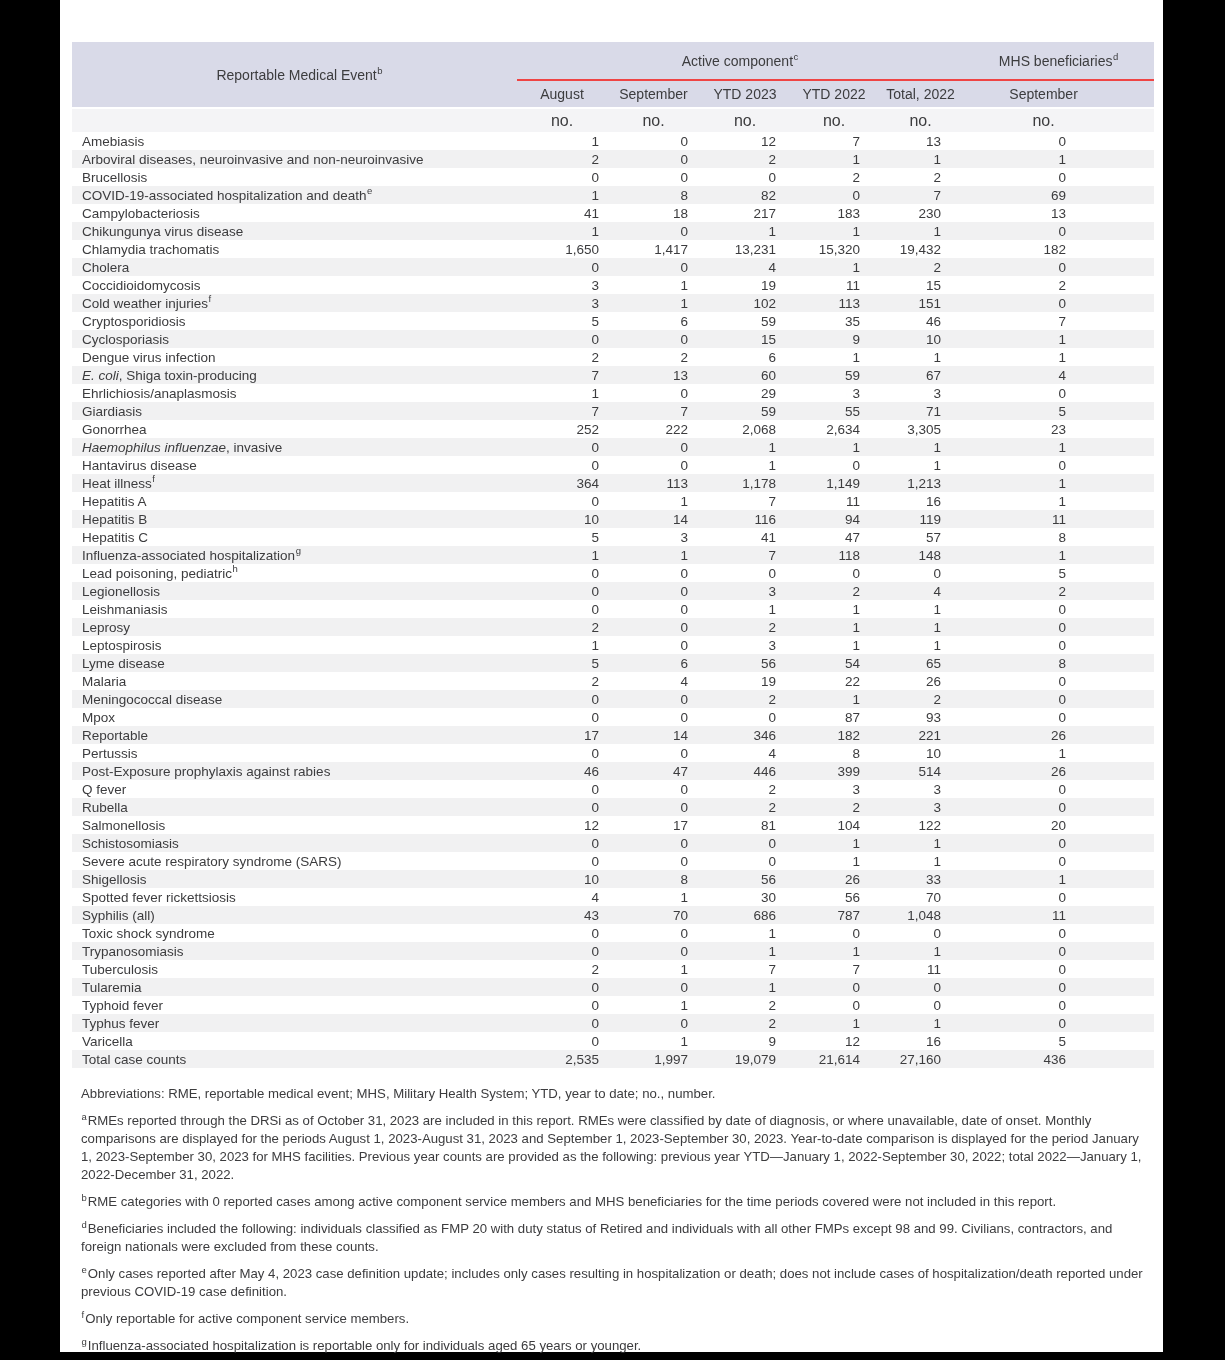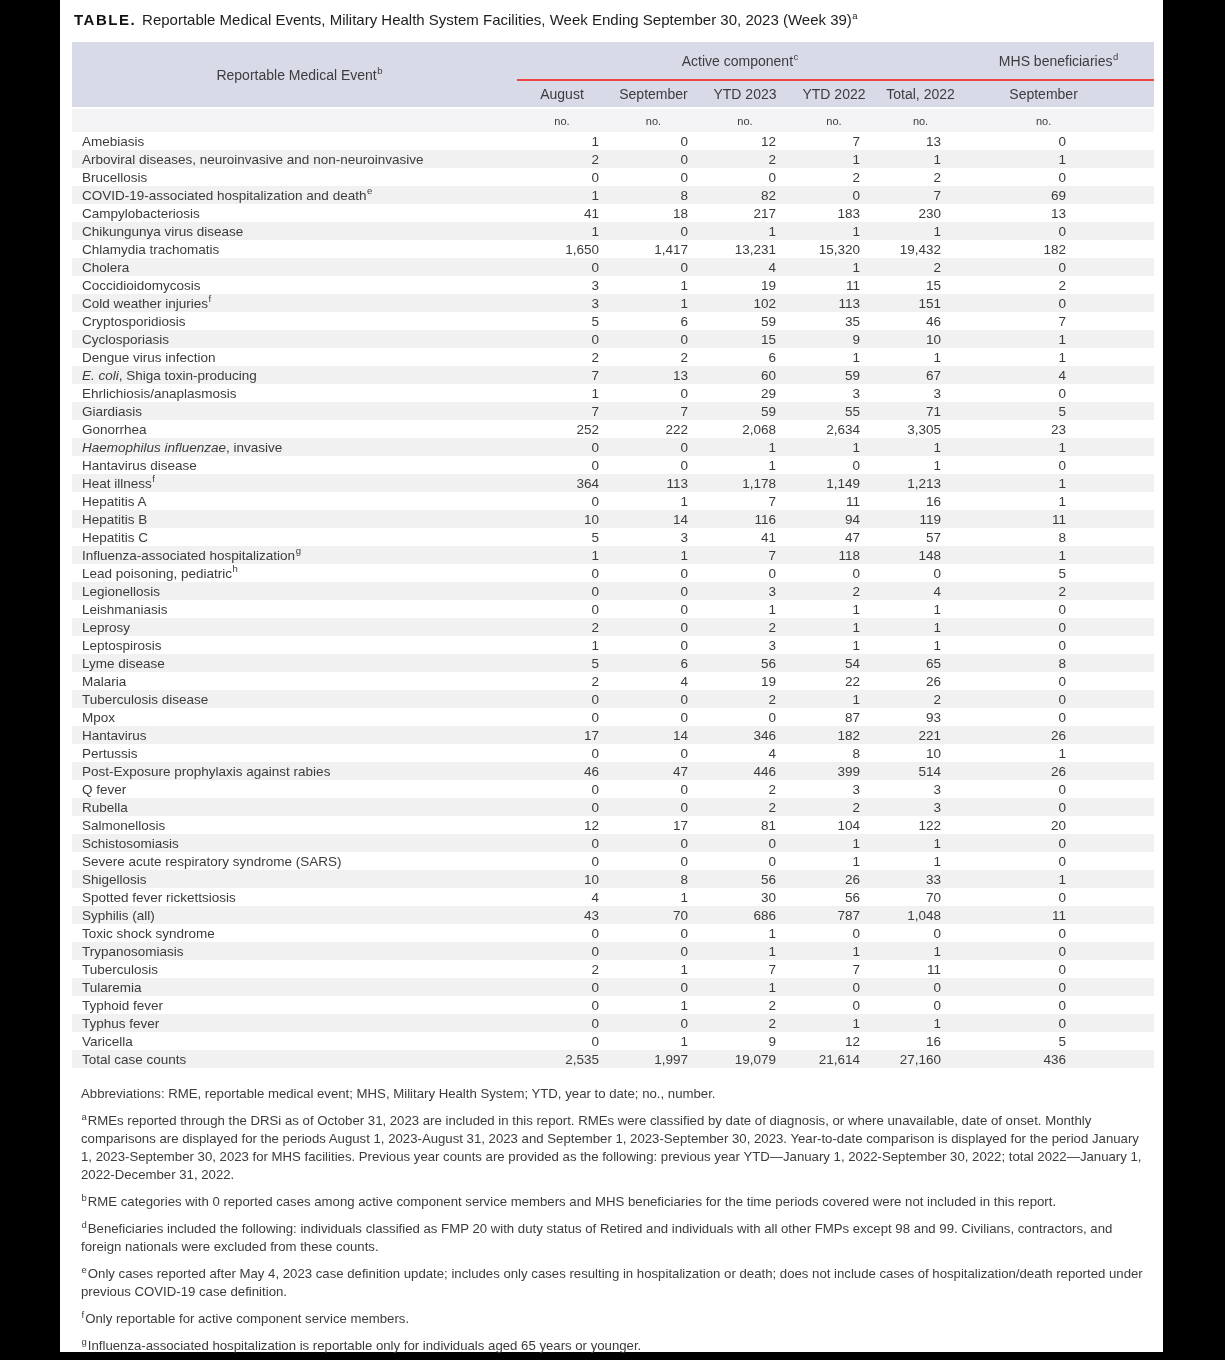--- a/index.html
+++ b/index.html
@@ -41,21 +41,21 @@
     text-align:center;padding-left:10px;vertical-align:middle;font-size:14px;
   }
   th.group-h{text-align:center;vertical-align:middle;font-size:14px;}
   tr.hdr2 th{
     height:28px;text-align:center;vertical-align:middle;font-size:14px;
     border-top:2px solid #ef4444;
   }
   tr.hdr2 th:last-child{padding-right:30px;}
   tr.unit-row td{
     height:24px;background:var(--unit-bg);text-align:center;
-    vertical-align:middle;border-top:2px solid #ffffff;font-size:11px;
+    vertical-align:middle;border-top:2px solid #ffffff;font-size:16px;
   }
   tr.unit-row td:first-child{background:var(--unit-bg);}
   tr.unit-row td:last-child{padding-right:30px;}
   tbody td{height:18px;vertical-align:middle;white-space:nowrap;overflow:hidden;}
   tbody td:first-child{text-align:left;padding-left:10px;}
   tbody td:nth-child(2){text-align:right;padding-right:8px;}
   tbody td:nth-child(3){text-align:right;padding-right:12px;}
   tbody td:nth-child(4){text-align:right;padding-right:14px;}
   tbody td:nth-child(5){text-align:right;padding-right:18px;}
   tbody td:nth-child(6){text-align:right;padding-right:22px;}
@@ -66,23 +66,20 @@
     font-size:13.2px;line-height:18px;color:var(--text);
   }
   .footnotes p{margin:9px;}
   .footnotes sup{margin-right:1px;}
 </style>
 </head>
 <body>
 
 <div class="page">
 
-  <div class="title">
-    <span class="title-label">TABLE.</span><span>Reportable Medical Events, Military Health System Facilities, Week Ending September 30, 2023 (Week 39)</span><sup>a</sup>
-  </div>
 
   <div class="table-wrap">
     <table>
       <colgroup>
         <col style="width:445px">
         <col style="width:90px">
         <col style="width:93px">
         <col style="width:90px">
         <col style="width:88px">
         <col style="width:85px">
@@ -386,39 +383,39 @@
           <tr>
             <td>Malaria</td>
             <td>2</td>
             <td>4</td>
             <td>19</td>
             <td>22</td>
             <td>26</td>
             <td>0</td>
           </tr>
           <tr>
-            <td>Tuberculosis disease</td>
+            <td>Meningococcal disease</td>
             <td>0</td>
             <td>0</td>
             <td>2</td>
             <td>1</td>
             <td>2</td>
             <td>0</td>
           </tr>
           <tr>
             <td>Mpox</td>
             <td>0</td>
             <td>0</td>
             <td>0</td>
             <td>87</td>
             <td>93</td>
             <td>0</td>
           </tr>
           <tr>
-            <td>Hantavirus</td>
+            <td>Reportable</td>
             <td>17</td>
             <td>14</td>
             <td>346</td>
             <td>182</td>
             <td>221</td>
             <td>26</td>
           </tr>
           <tr>
             <td>Pertussis</td>
             <td>0</td>

